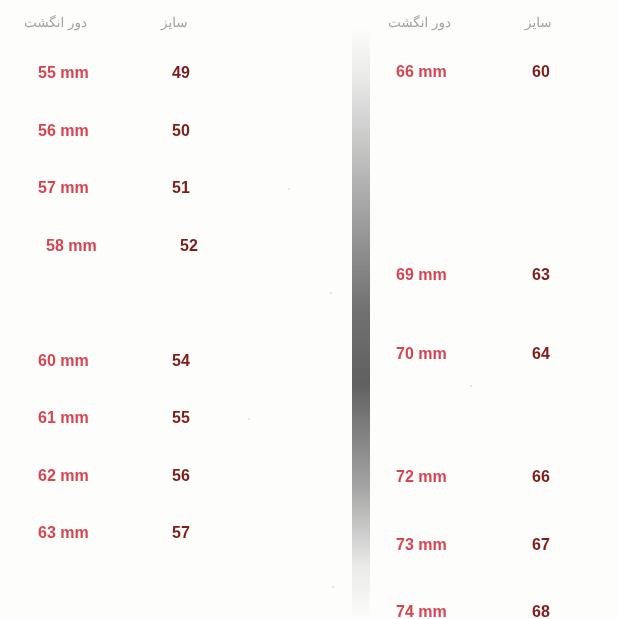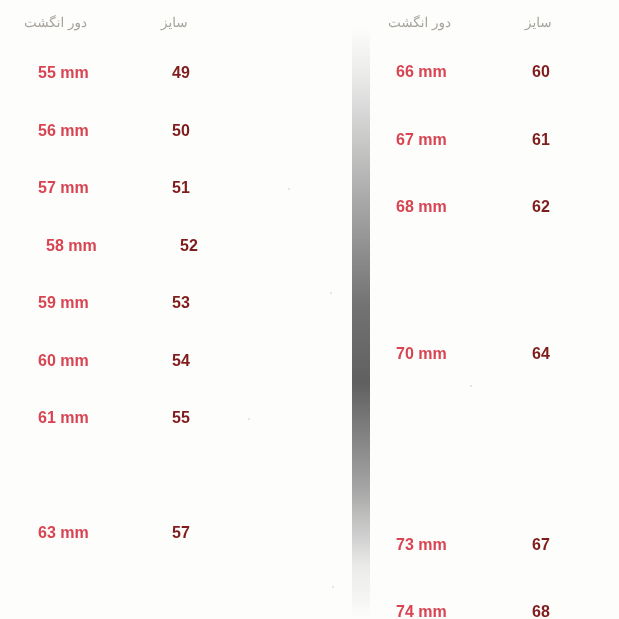--- a/index.html
+++ b/index.html
@@ -115,60 +115,60 @@
         <div class="cell cell-size">50</div>
       </div>
       <div class="row" style="top: 175px;">
         <div class="cell cell-circ">57 mm</div>
         <div class="cell cell-size">51</div>
       </div>
       <div class="row" style="top: 232.5px; margin-left: 8px;">
         <div class="cell cell-circ">58 mm</div>
         <div class="cell cell-size">52</div>
       </div>
-      <div class="row" style="top: 290px;">
-        <div class="cell cell-circ">59 mm</div>
-        <div class="cell cell-size">53</div>
-      </div>
       <div class="row" style="top: 347.5px;">
         <div class="cell cell-circ">60 mm</div>
         <div class="cell cell-size">54</div>
       </div>
       <div class="row" style="top: 405px;">
         <div class="cell cell-circ">61 mm</div>
         <div class="cell cell-size">55</div>
+      </div>
+      <div class="row" style="top: 462.5px;">
+        <div class="cell cell-circ">62 mm</div>
+        <div class="cell cell-size">56</div>
       </div>
       <div class="row" style="top: 520px; text-align: right;">
         <div class="cell cell-circ">63 mm</div>
         <div class="cell cell-size">57</div>
       </div>
     </div>
 
   <div id="divider"></div>
 
   <div class="panel panel-right">
     <div class="header-row">
       <div class="hdr hdr-circ">دور انگشت</div>
       <div class="hdr hdr-size">سایز</div>
     </div>
   <div class="row" style="top: 59px;">
         <div class="cell cell-circ">66 mm</div>
         <div class="cell cell-size">60</div>
       </div>
-      <div class="row" style="top: 126.5px;">
-        <div class="cell cell-circ">67 mm</div>
-        <div class="cell cell-size">61</div>
-      </div>
-      <div class="row" style="top: 194px;">
-        <div class="cell cell-circ">68 mm</div>
-        <div class="cell cell-size">62</div>
+      <div class="row" style="top: 261.5px;">
+        <div class="cell cell-circ">69 mm</div>
+        <div class="cell cell-size">63</div>
       </div>
       <div class="row" style="top: 329px; margin-top: 12px;">
         <div class="cell cell-circ">70 mm</div>
         <div class="cell cell-size">64</div>
+      </div>
+      <div class="row" style="top: 464px;">
+        <div class="cell cell-circ">72 mm</div>
+        <div class="cell cell-size">66</div>
       </div>
       <div class="row" style="top: 531.5px;">
         <div class="cell cell-circ">73 mm</div>
         <div class="cell cell-size">67</div>
       </div>
       <div class="row" style="top: 599px;">
         <div class="cell cell-circ">74 mm</div>
         <div class="cell cell-size">68</div>
       </div>
     </div>

